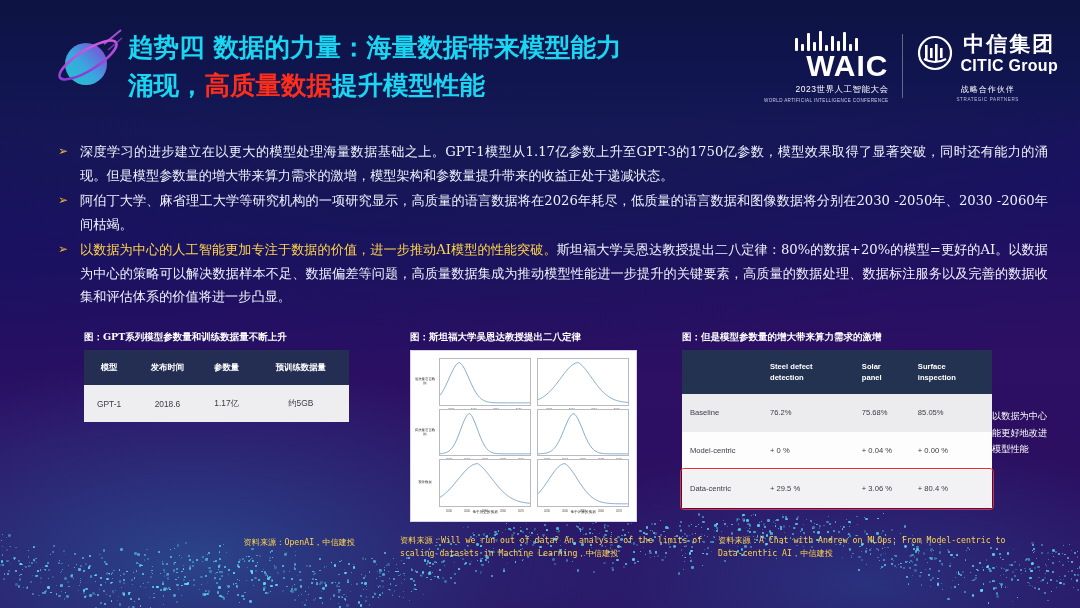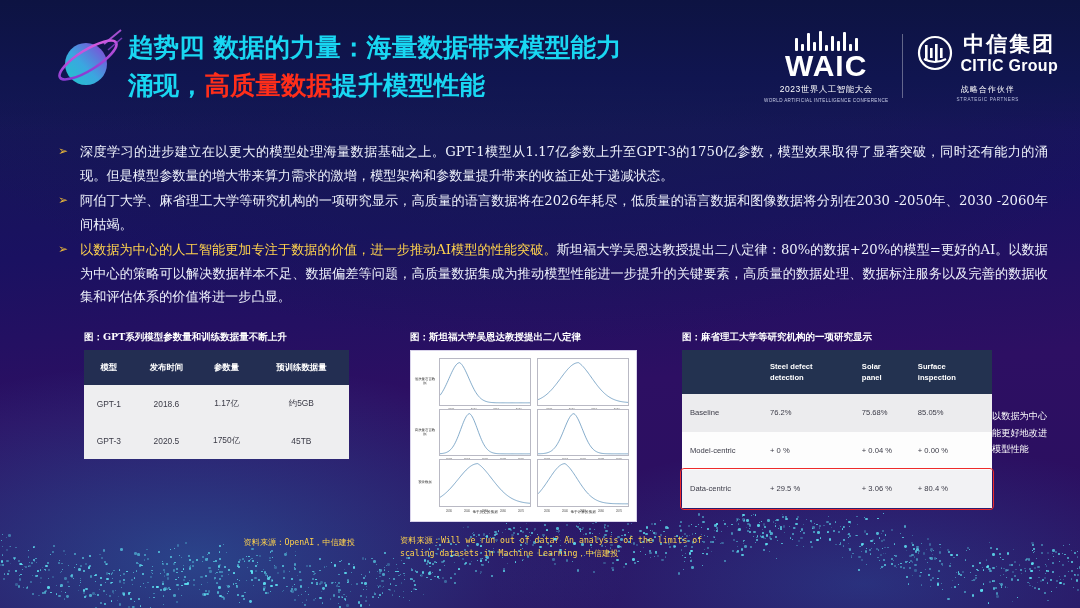--- a/index.html
+++ b/index.html
@@ -21,21 +21,21 @@
   #topband {
     position:absolute; left:0; top:0; width:1080px; height:130px;
     background:linear-gradient(180deg,#0d1342 0%,#101550 60%,rgba(22,20,86,0) 100%);
   }
   
   .particles { position:absolute; left:0; bottom:0; width:1080px; height:95px; overflow:hidden; }
   .dot { position:absolute; border-radius:50%; background:#5fe6f5; }
   
   .planet-wrap { position:absolute; left:58px; top:26px; width:66px; height:70px; }
   .logos { position:absolute; right:22px; top:20px; height:92px; display:flex; align-items:center; gap:14px; }
-  .waic-block { text-align:center; color:#fff; }
+  .waic-block { text-align:right; color:#fff; }
   .waic-ticks { height:22px; display:flex; align-items:flex-end; justify-content:center; gap:3px; }
   .waic-ticks i { display:block; width:3px; background:#fff; border-radius:1px; }
   .waic-word { font-size:30px; font-weight:700; letter-spacing:1px; line-height:30px; font-family:"Liberation Sans",sans-serif; }
   .waic-cn { font-size:8.5px; letter-spacing:.5px; margin-top:3px; }
   .waic-en { font-size:4.6px; letter-spacing:.35px; color:#c9cde8; margin-top:2px; }
   .logo-divider { width:1px; height:64px; background:rgba(255,255,255,.35); }
   .citic-block { color:#fff; text-align:center; }
   .citic-top { display:flex; align-items:center; gap:7px; }
   .citic-cn { font-size:21px; font-weight:700; letter-spacing:2px; }
   .citic-en { font-size:16px; font-weight:700; letter-spacing:.3px; margin-top:-1px; }
@@ -1648,26 +1648,20 @@
         <th>预训练数据量</th>
       </tr>
         </thead>
       <tbody>
         <tr>
             <td>GPT-1</td>
             <td>2018.6</td>
             <td>1.17亿</td>
             <td>约5GB</td>
           </tr>
-        <tr>
-            <td>GPT-3</td>
-            <td>2020.5</td>
-            <td>1750亿</td>
-            <td>45TB</td>
-          </tr>
       </tbody>
     </table>
   </div>
 
   <div class="fig2">
     <div class="figcap">图：斯坦福大学吴恩达教授提出二八定律</div>
     <div class="chartbox">
       <div class="cgrid" id="cgrid">
           <div class="rowlab">低质量语言数据</div>
           <div class="panel">
@@ -1743,21 +1737,21 @@
             </div>
           </div>
           <div></div>
           <div class="colcap">基于历史的预测</div>
           <div class="colcap">基于计算的预测</div>
         </div>
     </div>
   </div>
 
   <div class="fig3">
-    <div class="figcap">图：麻省理工大学等研究机构的一项研究显示</div>
+    <div class="figcap">图：但是模型参数量的增大带来算力需求的激增</div>
     <div style="position:relative">
       <table class="t3">
         <thead>
             <tr>
           <th class="first"></th>
           <th>Steel defect detection</th>
           <th>Solar panel</th>
           <th>Surface inspection</th>
         </tr>
           </thead>
@@ -1783,13 +1777,14 @@
         </tbody>
       </table>
       <div class="hl-ring" id="hlring" style="top: 118px; height: 42px; border-color: rgb(238, 43, 43);"></div>
     </div>
   </div>
 
   <div class="rnote">以数据为中心能更好地改进模型性能</div>
 
   <div class="src src2">资料来源：Will we run out of data? An analysis of the limits of scaling datasets in Machine Learning，中信建投</div>
   <div class="src src1">资料来源：OpenAI，中信建投</div>
+  <div class="src src3">资料来源：A Chat with Andrew on MLOps: From Model-centric to Data-centric AI，中信建投</div>
 </div>
 
 </body></html>

